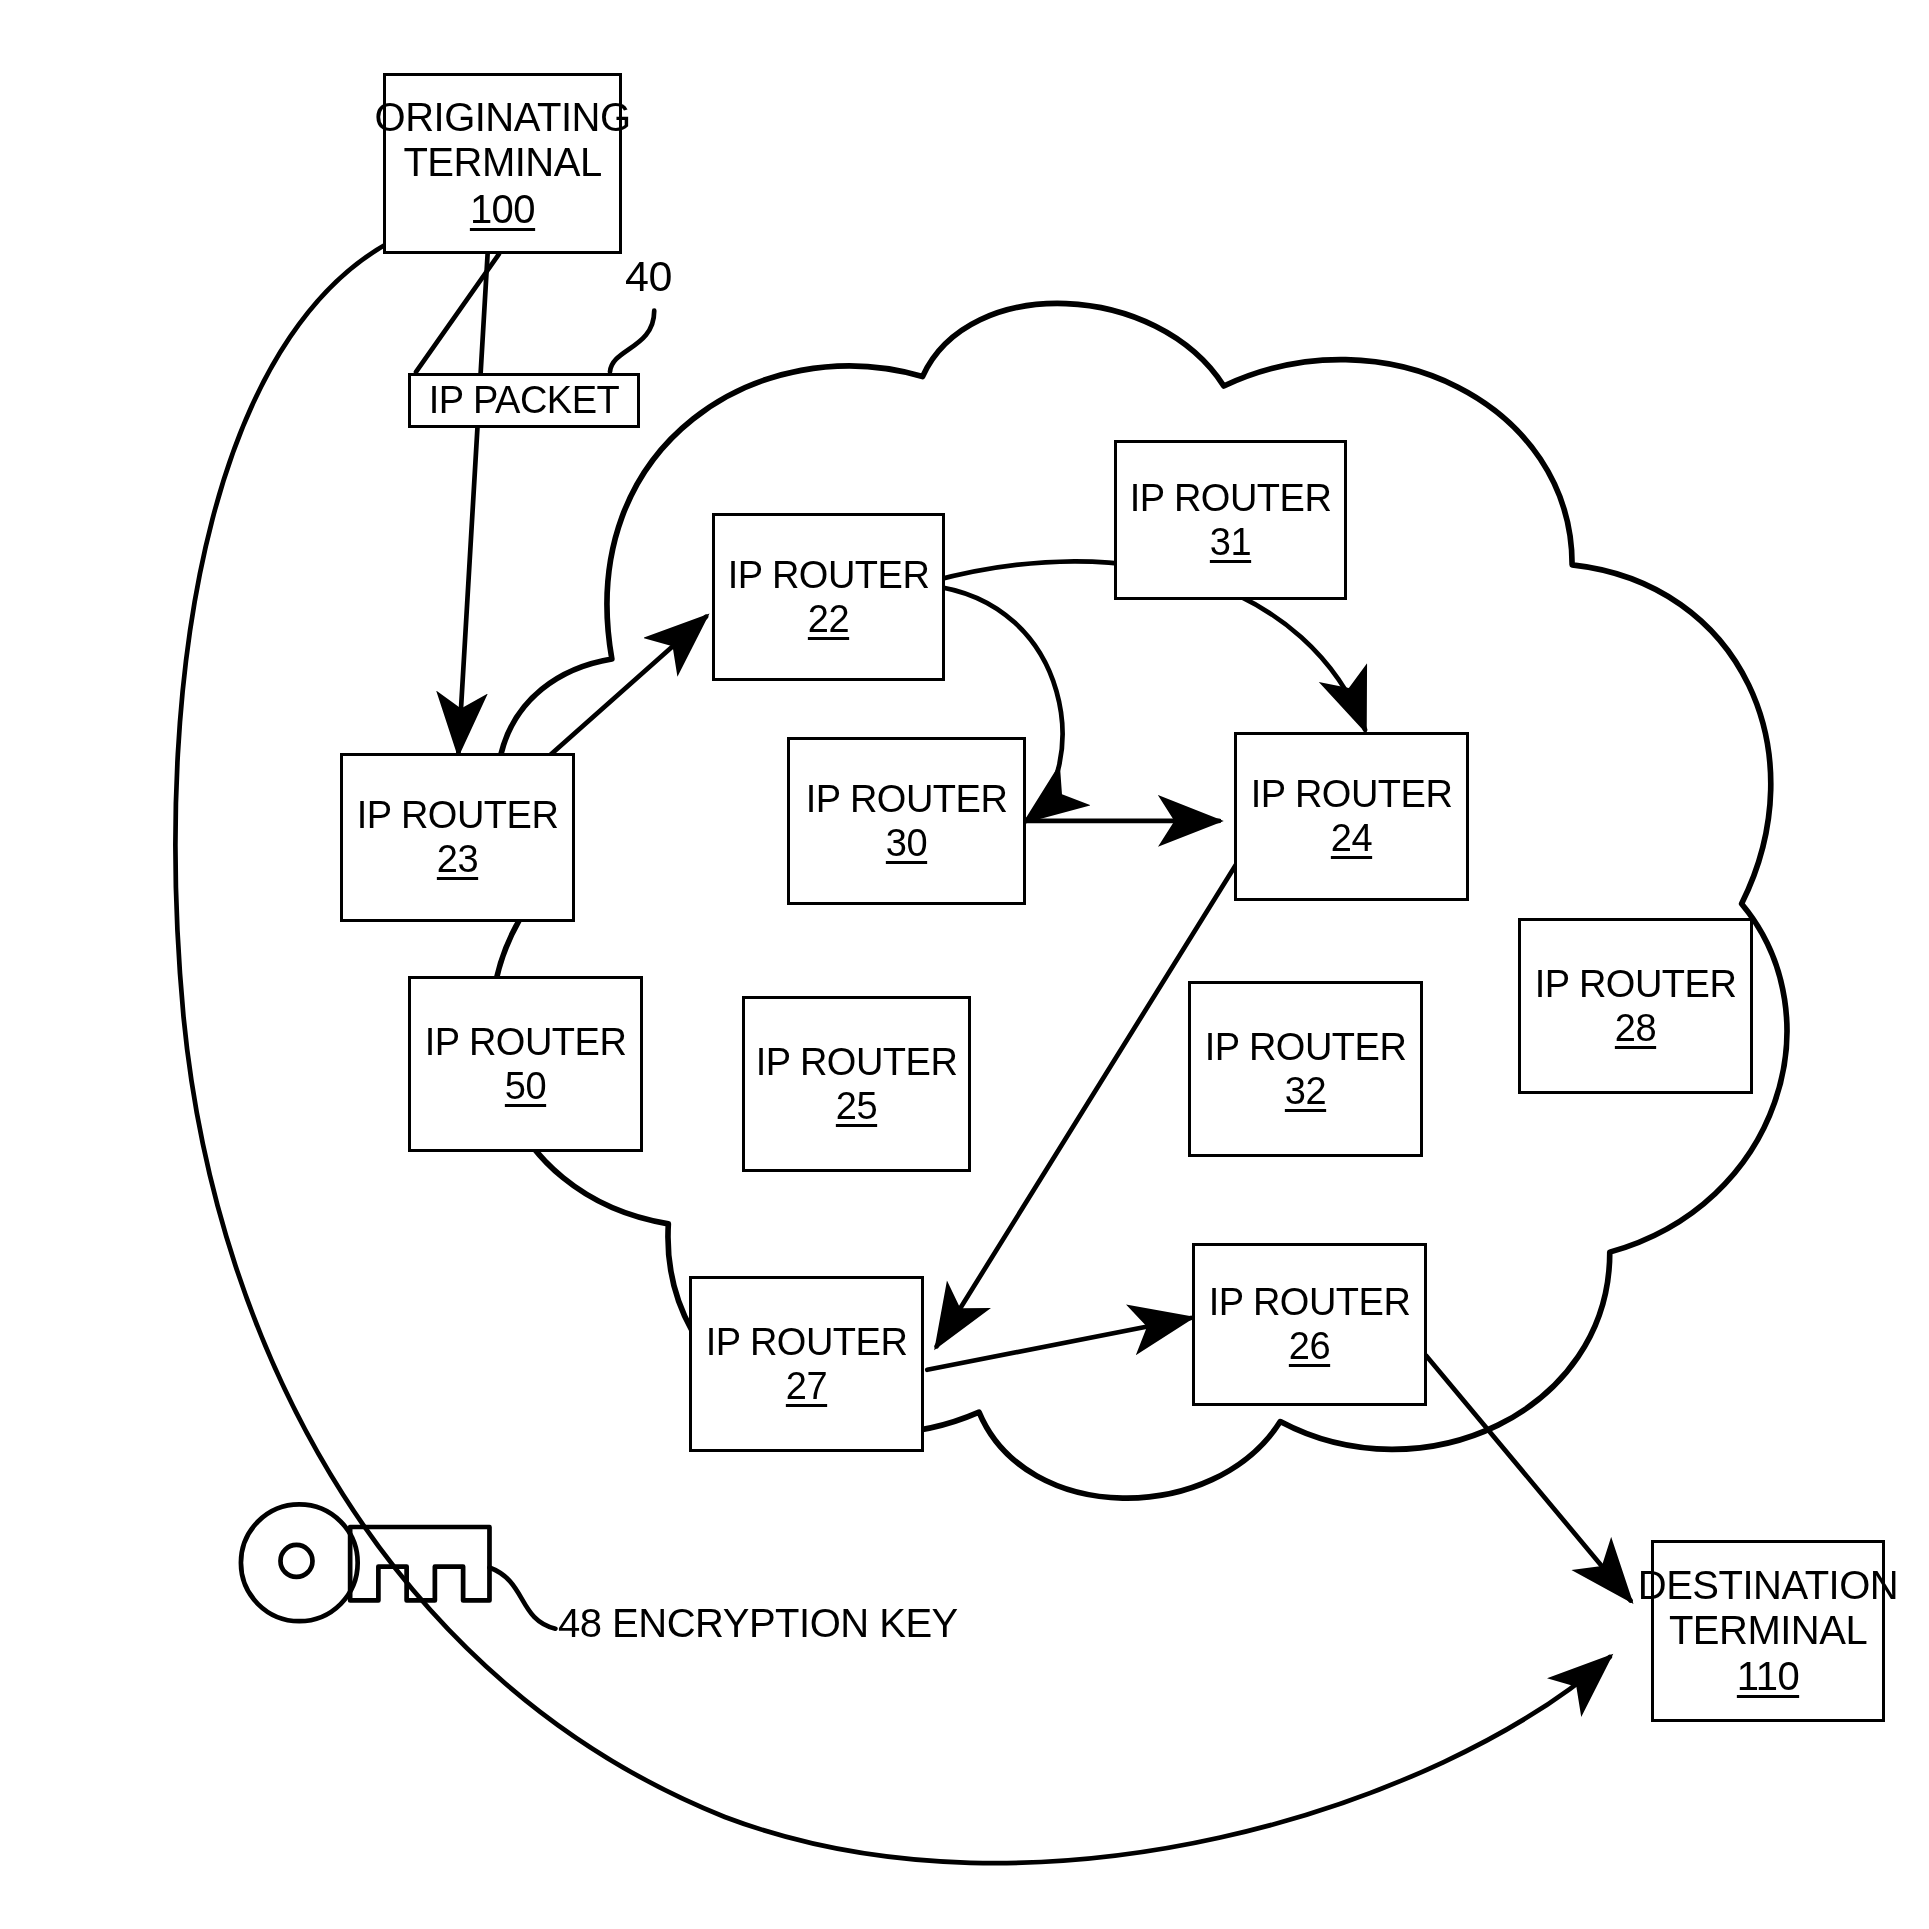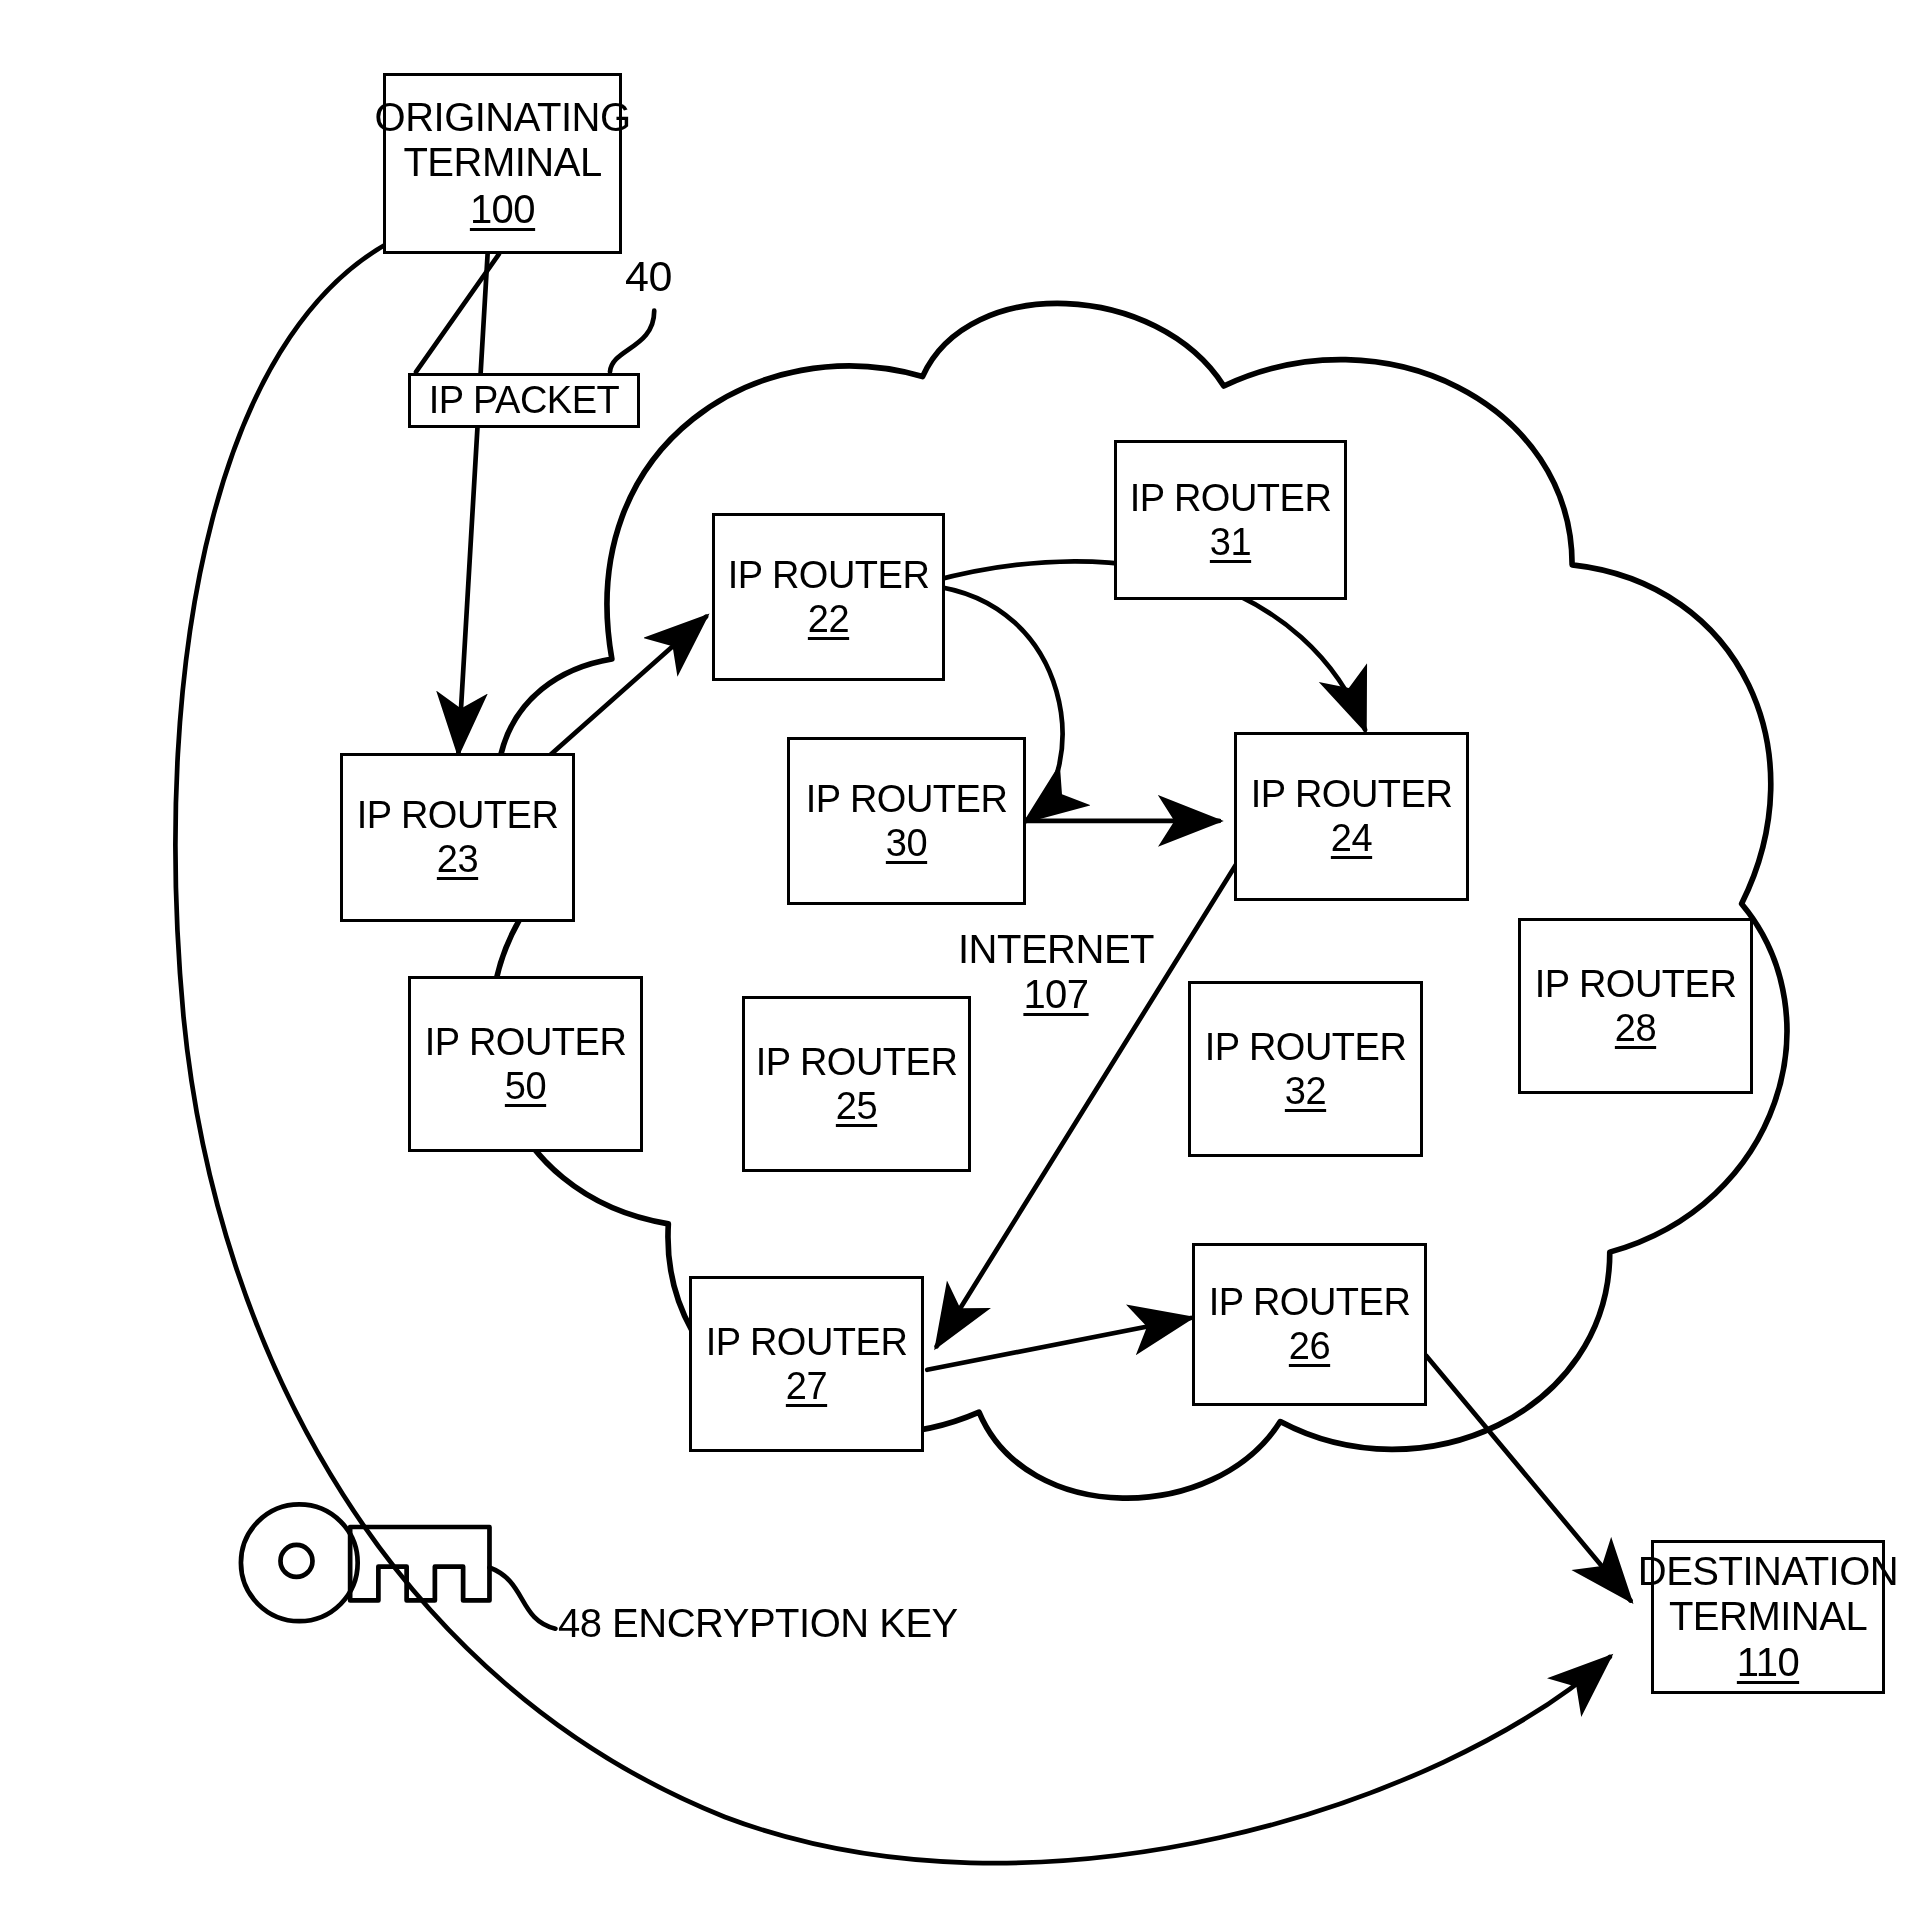--- a/index.html
+++ b/index.html
@@ -223,29 +223,25 @@
   <div class="node router" style="left:642px; top:1276px; width:235px; height:176px;">
     <span class="nlabel">IP ROUTER</span>
     <span class="nref">27</span>
   </div>
 
   <div class="node router" style="left:1145px; top:1243px; width:235px; height:163px;">
     <span class="nlabel">IP ROUTER</span>
     <span class="nref">26</span>
   </div>
 
-  <div class="node terminal" style="left:1604px; top:1540px; width:234px; height:154px;">
+  <div class="node terminal" style="left:1604px; top:1540px; width:234px; height:182px;">
     <span class="nlabel">DESTINATION</span>
     <span class="nlabel">TERMINAL</span>
     <span class="nref">110</span>
   </div>
 
-  <div class="annot big center-col" style="left:911px; top:927px;">
-    <span>INTERNET</span>
-    <span class="uline">107</span>
-  </div>
 
   <div class="annot big" style="left:511px; top:1601px;">
     <span>48 ENCRYPTION KEY</span>
   </div>
 
 </div>
 
 
 </body></html>

